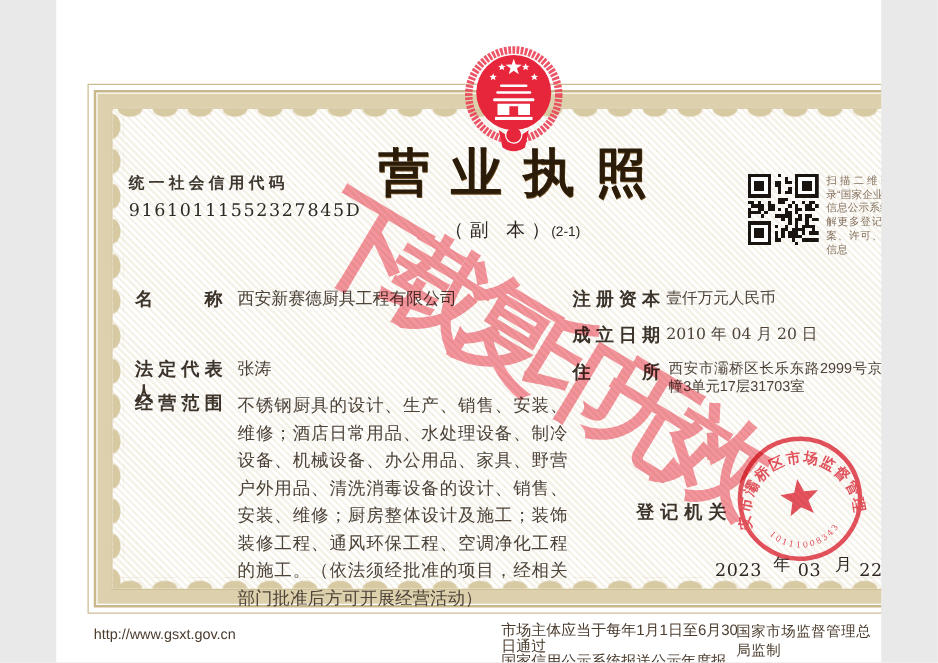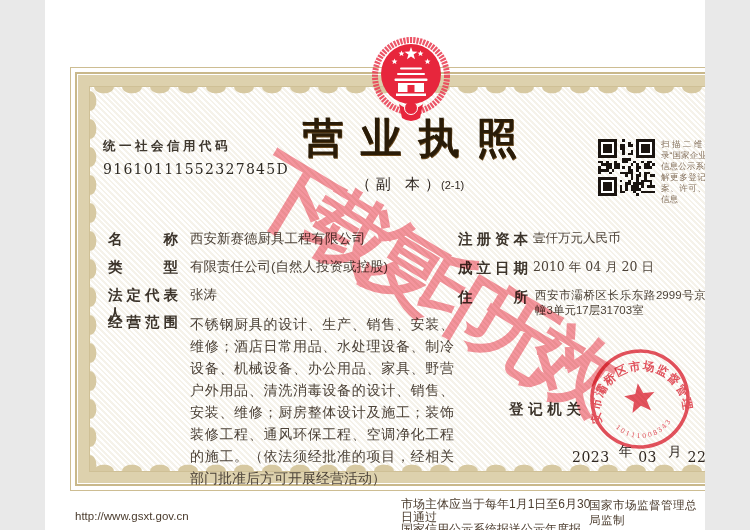--- a/index.html
+++ b/index.html
@@ -90,21 +90,21 @@
     mix-blend-mode:multiply; opacity:.93; transform:rotate(-8deg); }
   .watermark { position:absolute; left:184px; top:241px; width:420px; height:90px;
     font-size:85px; line-height:90px; font-weight:600; letter-spacing:-20px; white-space:nowrap;
     font-family:"DejaVu Serif", serif; color:#f27d88; opacity:.82;
     transform:rotate(31deg); transform-origin:50% 50%;
     mix-blend-mode:multiply; pointer-events:none; }
 
   
   .footer-left { position:absolute; left:28px; top:498px; display:flex; align-items:flex-start;
     font-size:10.5px; color:#4a3b2d; }
-  .footer-url { margin-left:2px; font-size:11.5px; transform:translateY(4px); color:#4a3b2d;margin-top:8px; }
+  .footer-url { margin-left:2px; font-size:11.5px; transform:translateY(4px); color:#4a3b2d; }
   .footer-mid { position:absolute; left:356px; top:498px; width:192px;
     font-size:12px; line-height:12.5px; color:#4a3b2d; }
   .footer-right { position:absolute; left:544px; top:498px; font-size:11.5px;
     letter-spacing:.5px; color:#4a3b2d; }
 </style>
 </head>
 <body>
 
 <div class="page">
 
@@ -274,24 +274,20 @@
         <rect x="1" y="15" width="5" height="5" fill="#fff"></rect>
         <rect x="2" y="16" width="3" height="3" fill="#1a1410"></rect>
       </svg>
     <div class="qr-caption">扫描二维码登录“国家企业信用信息公示系统”了解更多登记、备案、许可、监管信息</div>
   </div>
 
   <div class="row r-name">
     <span class="jlabel w70">名称</span>
     <span class="fvalue">西安新赛德厨具工程有限公司</span>
   </div>
-  <div class="row r-type">
-    <span class="jlabel w70">类型</span>
-    <span class="fvalue">有限责任公司(自然人投资或控股)</span>
-  </div>
   <div class="row r-rep">
     <span class="jlabel w70">法定代表人</span>
     <span class="fvalue">张涛</span>
   </div>
   <div class="row r-scope">
     <span class="jlabel w70">经营范围</span>
     <span class="scope-text">不锈钢厨具的设计、生产、销售、安装、维修；酒店日常用品、水处理设备、制冷设备、机械设备、办公用品、家具、野营户外用品、清洗消毒设备的设计、销售、安装、维修；厨房整体设计及施工；装饰装修工程、通风环保工程、空调净化工程的施工。（依法须经批准的项目，经相关部门批准后方可开展经营活动）</span>
   </div>
 
   <div class="row r-capital">

